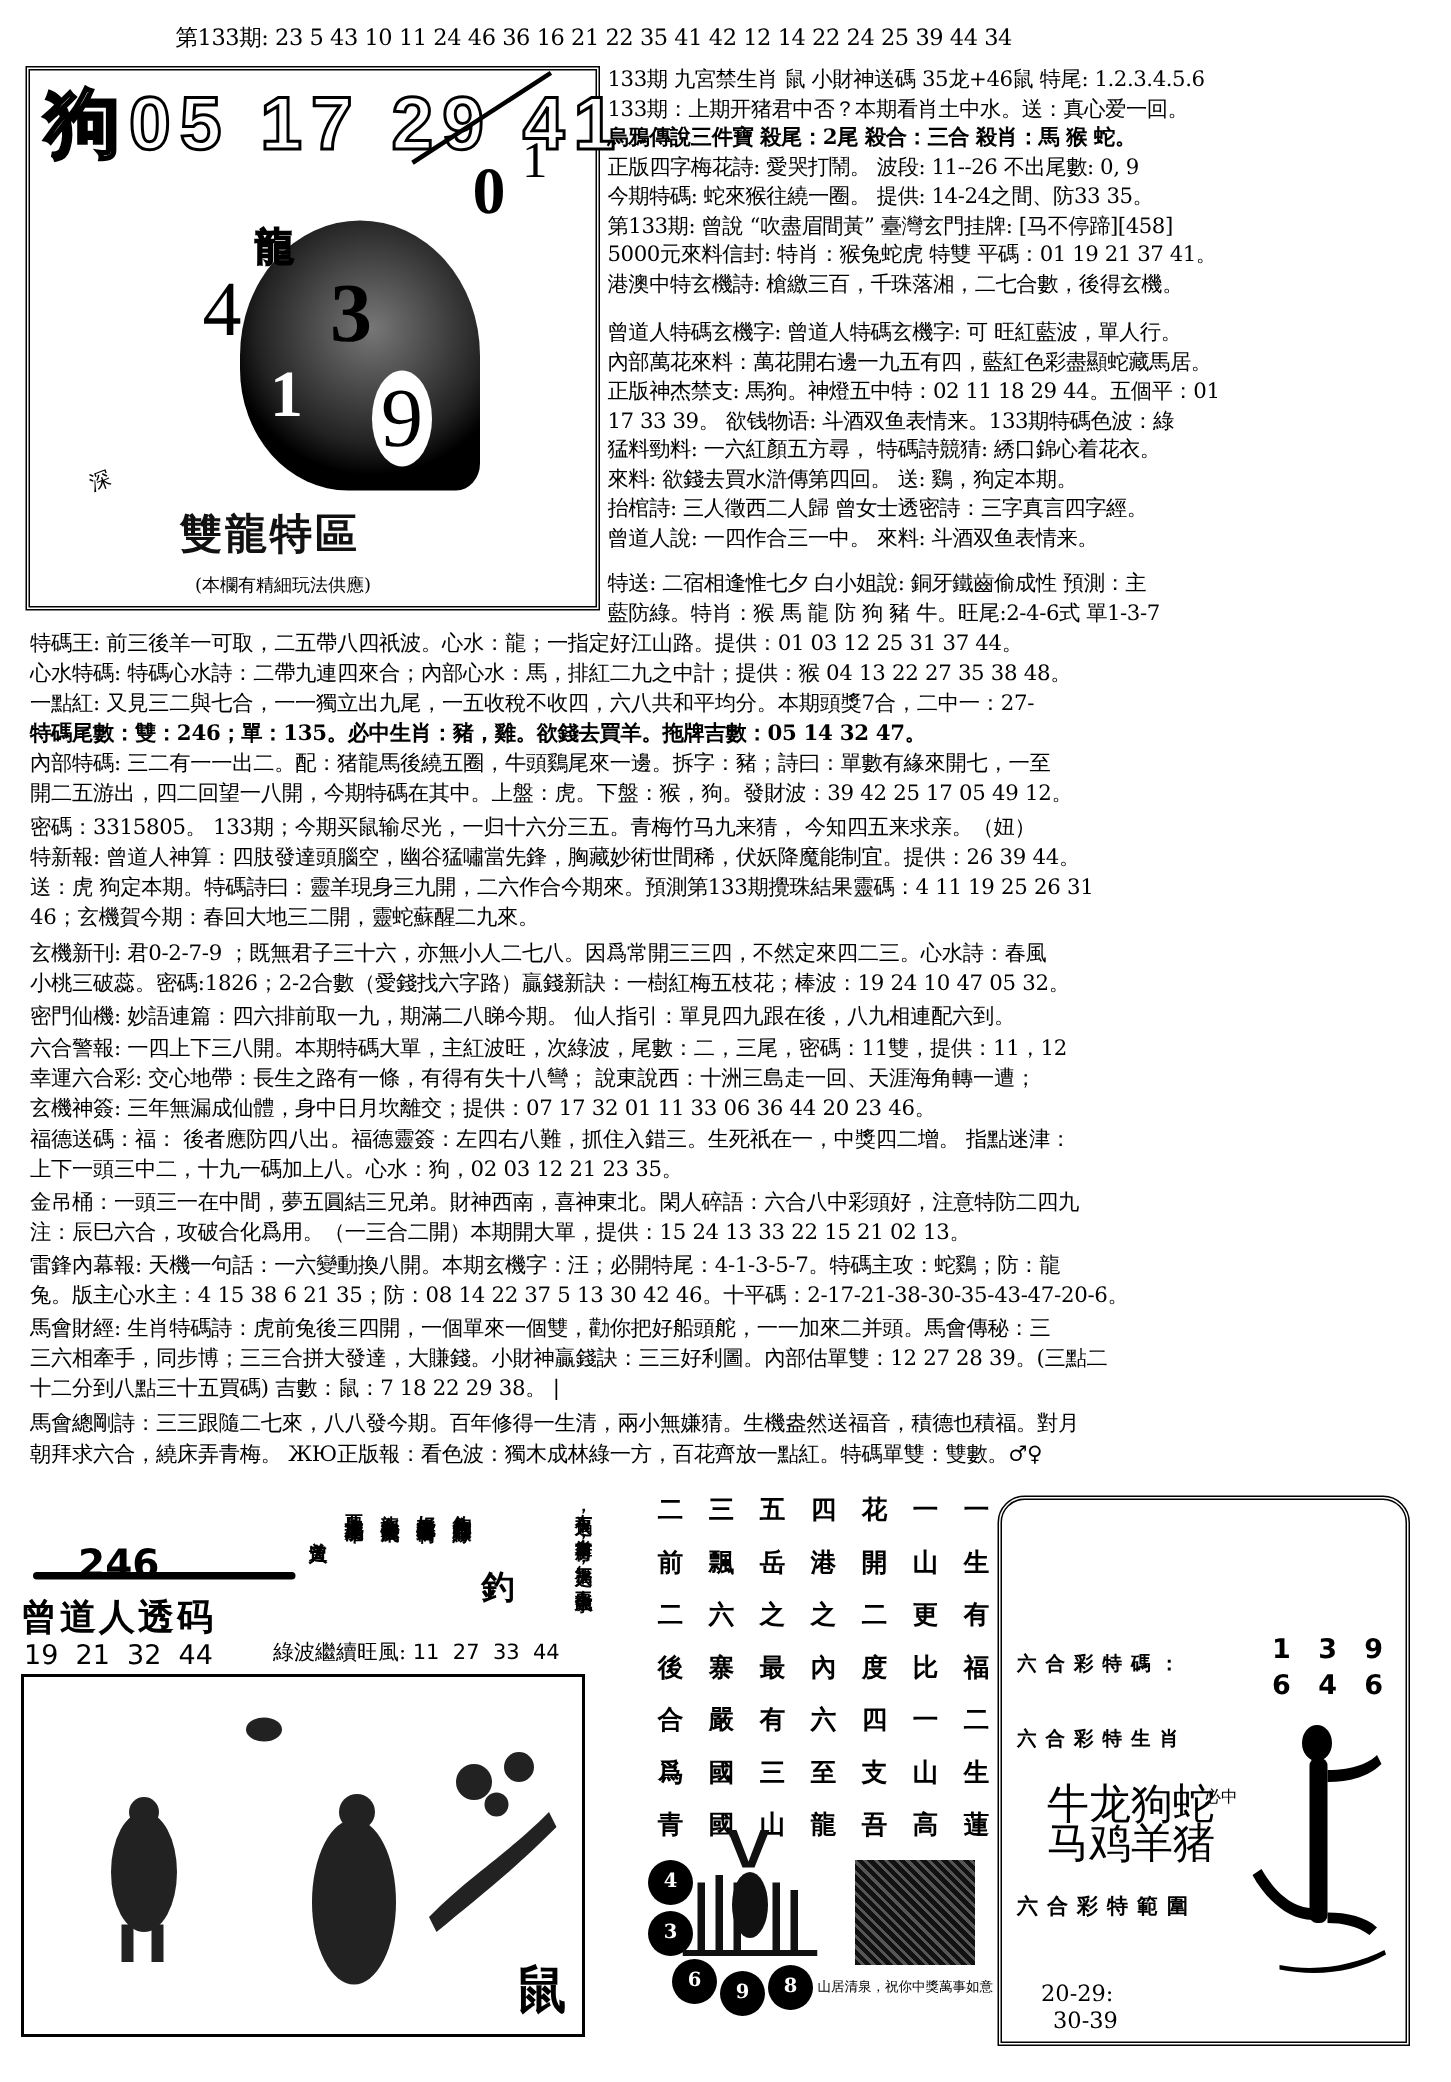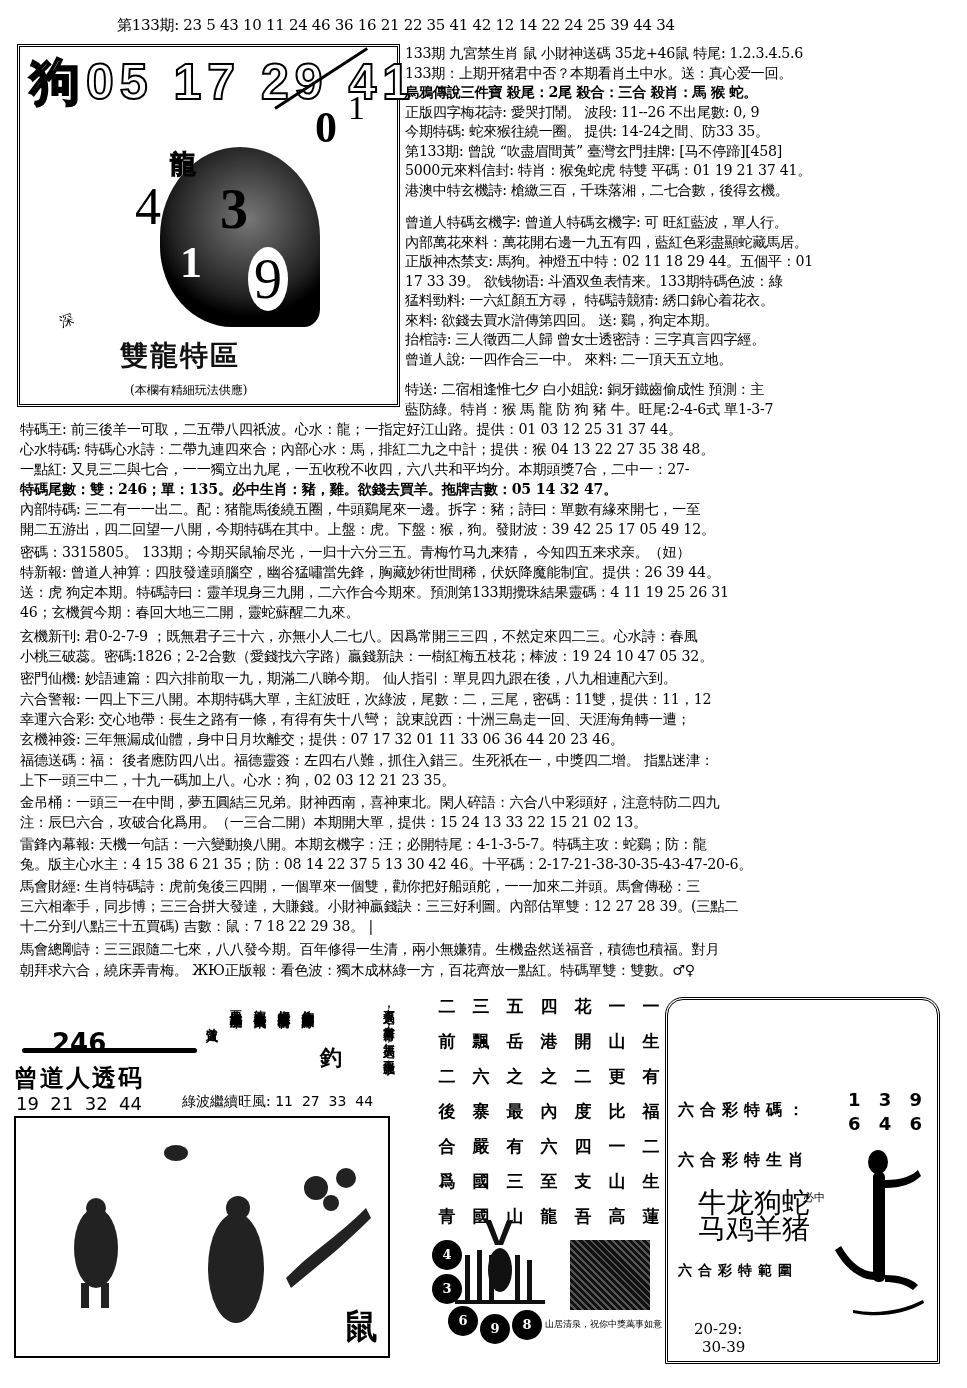--- a/index.html
+++ b/index.html
@@ -29,21 +29,21 @@
   #char-grid{left:430px;top:995px;display:grid;grid-template-columns:repeat(7,34px);row-gap:12px;}
   #char-grid span{font-size:17px;font-weight:bold;text-align:center;font-family:"DejaVu Sans",sans-serif;}
   #illus-left{left:14px;top:1116px;width:372px;height:238px;border:2px solid #000;}
   #mouse-char{position:absolute;right:10px;bottom:6px;font-size:34px;font-weight:bold;}
   #coins{left:432px;top:1240px;}
   .coin{position:absolute;width:30px;height:30px;border-radius:50%;background:#000;color:#fff;font-size:13px;font-weight:bold;text-align:center;line-height:30px;}
   #stamp{left:570px;top:1240px;width:80px;height:70px;background:repeating-linear-gradient(45deg,#111 0 3px,#555 3px 5px);}
   #stamp-caption{left:545px;top:1318px;font-size:9px;white-space:nowrap;}
   #right-panel{left:665px;top:997px;width:275px;height:367px;border:3px double #000;border-radius:18px 18px 0 0;box-sizing:border-box;}
   #rp-title{position:absolute;left:40px;top:22px;font-size:26px;font-weight:bold;letter-spacing:26px;white-space:nowrap;}
-  .rp-label{position:absolute;left:10px;font-size:16px;font-weight:bold;letter-spacing:6px;white-space:nowrap;}
+  .rp-label{position:absolute;left:10px;font-size:13px;font-weight:bold;letter-spacing:6px;white-space:nowrap;}
   #rp-nums{position:absolute;left:180px;top:88px;font-size:18px;font-weight:bold;letter-spacing:6px;line-height:24px;font-family:"DejaVu Sans",sans-serif;}
   #rp-zodiac{position:absolute;left:30px;top:190px;font-size:28px;font-weight:normal;line-height:26px;font-family:"DejaVu Sans",sans-serif;}
   #rp-ranges{position:absolute;left:26px;top:320px;font-size:15px;line-height:18px;}
   #rp-figure{position:absolute;left:165px;top:150px;width:95px;height:170px;}
   #rp-sign{position:absolute;left:135px;top:190px;font-size:11px;}
 </style>
 </head>
 <body>
 
 <div id="top-draw" class="abs">
@@ -75,21 +75,21 @@
 <div class="rline" style="top:141.5px">第133期: 曾說 “吹盡眉間黃” 臺灣玄門挂牌: [马不停蹄][458]</div>
 <div class="rline" style="top:161px">5000元來料信封: 特肖：猴兔蛇虎 特雙 平碼：01 19 21 37 41。</div>
 <div class="rline" style="top:180.5px">港澳中特玄機詩: 槍繳三百，千珠落湘，二七合數，後得玄機。</div>
 <div class="rline" style="top:213px">曾道人特碼玄機字: 曾道人特碼玄機字: 可 旺紅藍波，單人行。</div>
 <div class="rline" style="top:232.5px">內部萬花來料：萬花開右邊一九五有四，藍紅色彩盡顯蛇藏馬居。</div>
 <div class="rline" style="top:252px">正版神杰禁支: 馬狗。神燈五中特：02 11 18 29 44。五個平：01</div>
 <div class="rline" style="top:271.5px">17 33 39。 欲钱物语:  斗酒双鱼表情来。133期特碼色波：綠</div>
 <div class="rline" style="top:291px">猛料勁料:   一六紅顏五方尋，  特碼詩競猜: 綉口錦心着花衣。</div>
 <div class="rline" style="top:310.5px">來料: 欲錢去買水滸傳第四回。               送: 鷄，狗定本期。</div>
 <div class="rline" style="top:330px">抬棺詩:  三人徵西二人歸    曾女士透密詩：三字真言四字經。</div>
-<div class="rline" style="top:349.5px">曾道人說: 一四作合三一中。          來料:  二一頂天五立地。</div>
+<div class="rline" style="top:349.5px">曾道人說: 一四作合三一中。          來料:  斗酒双鱼表情来。</div>
 <div class="rline" style="top:380px">特送:  二宿相逢惟七夕   白小姐說: 銅牙鐵齒偷成性 預測：主</div>
 <div class="rline" style="top:399.5px">藍防綠。特肖：猴 馬 龍 防 狗 豬 牛。旺尾:2-4-6式 單1-3-7</div>
 
 <div class="line" style="top:420px">特碼王:  前三後羊一可取，二五帶八四祇波。心水：龍；一指定好江山路。提供：01 03 12 25 31 37 44。</div>
 <div class="line" style="top:440px">心水特碼:   特碼心水詩：二帶九連四來合；內部心水：馬，排紅二九之中計；提供：猴 04 13 22 27 35 38 48。</div>
 <div class="line" style="top:460px">一點紅:  又見三二與七合，一一獨立出九尾，一五收稅不收四，六八共和平均分。本期頭獎7合，二中一：27-</div>
 <div class="line bold" style="top:480px">特碼尾數：雙：246；單：135。必中生肖：豬，雞。欲錢去買羊。拖牌吉數：05 14 32 47。</div>
 <div class="line" style="top:500px">內部特碼:   三二有一一出二。配：猪龍馬後繞五圈，牛頭鷄尾來一邊。拆字：豬；詩曰：單數有緣來開七，一至</div>
 <div class="line" style="top:520px">開二五游出，四二回望一八開，今期特碼在其中。上盤：虎。下盤：猴，狗。發財波：39 42 25 17 05 49 12。</div>
 <div class="line" style="top:543px">密碼：3315805。 133期；今期买鼠输尽光，一归十六分三五。青梅竹马九来猜， 今知四五来求亲。（妞）</div>

